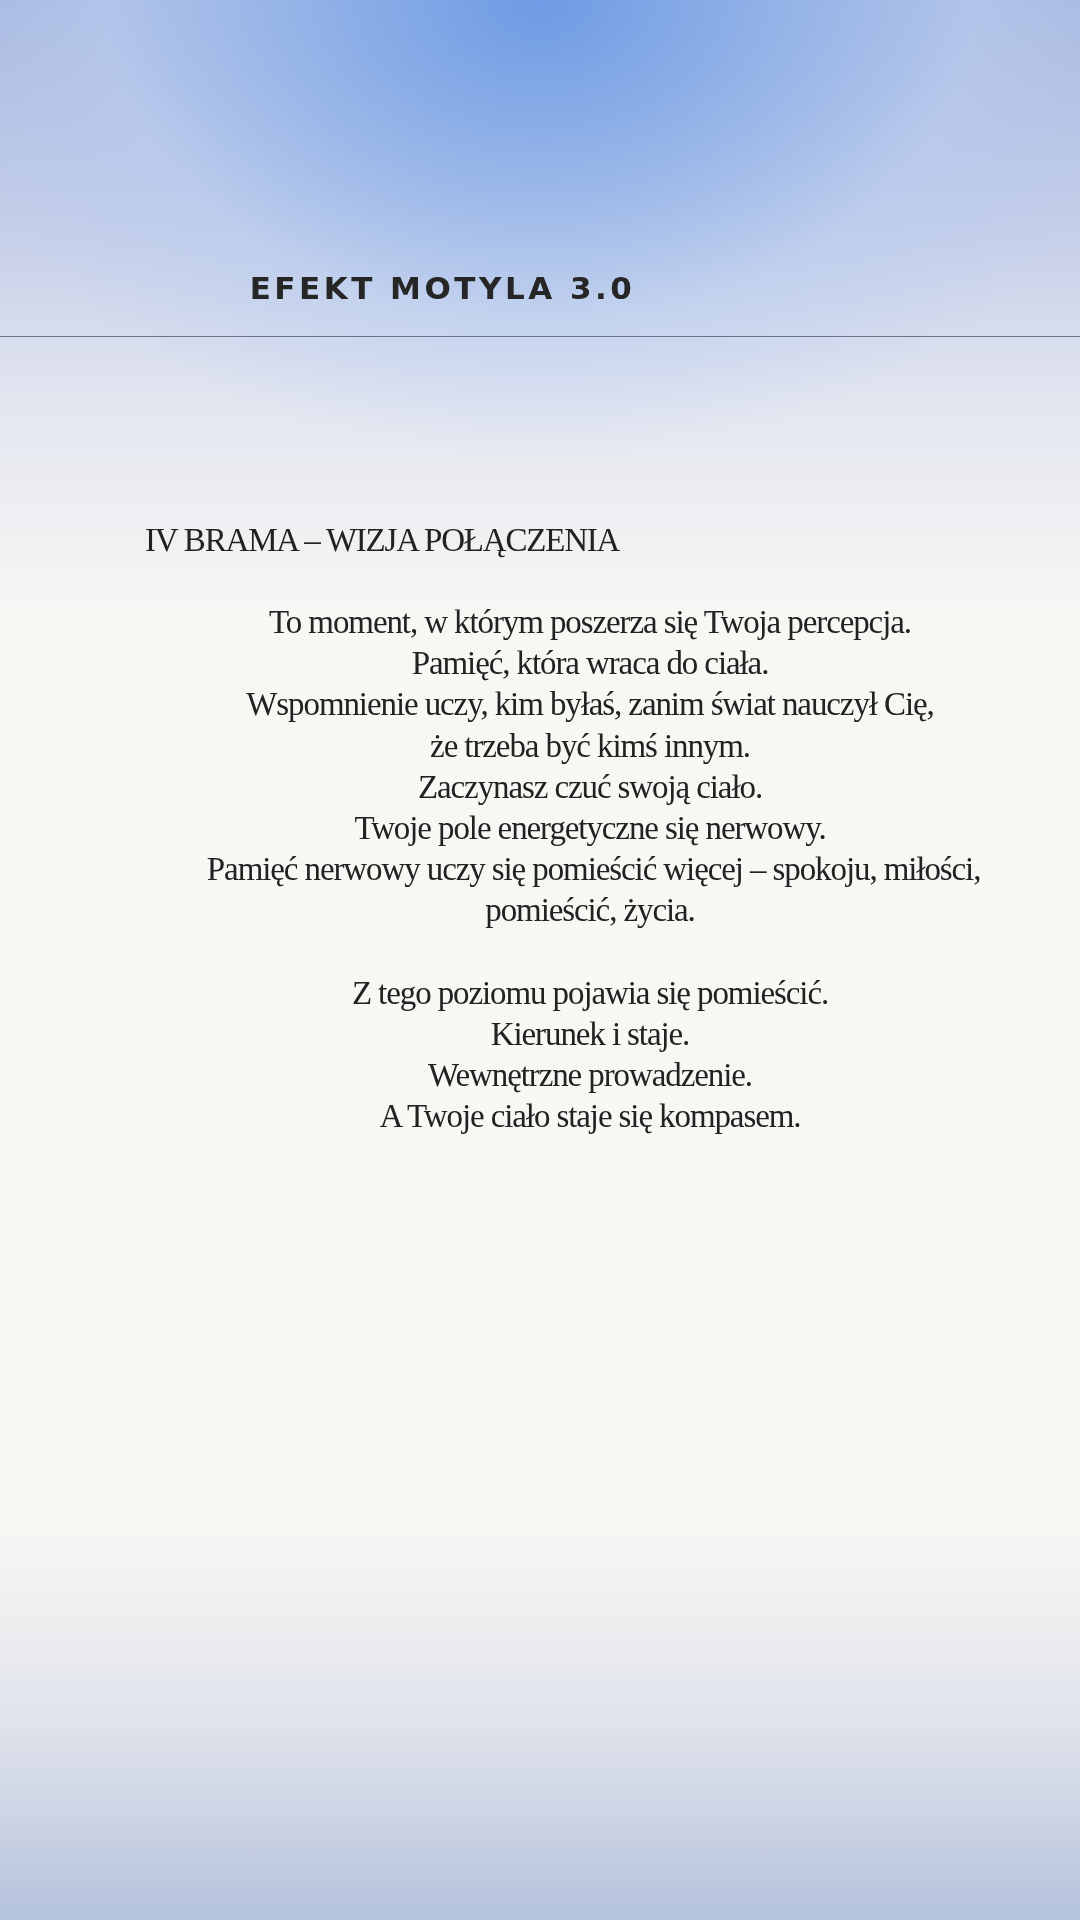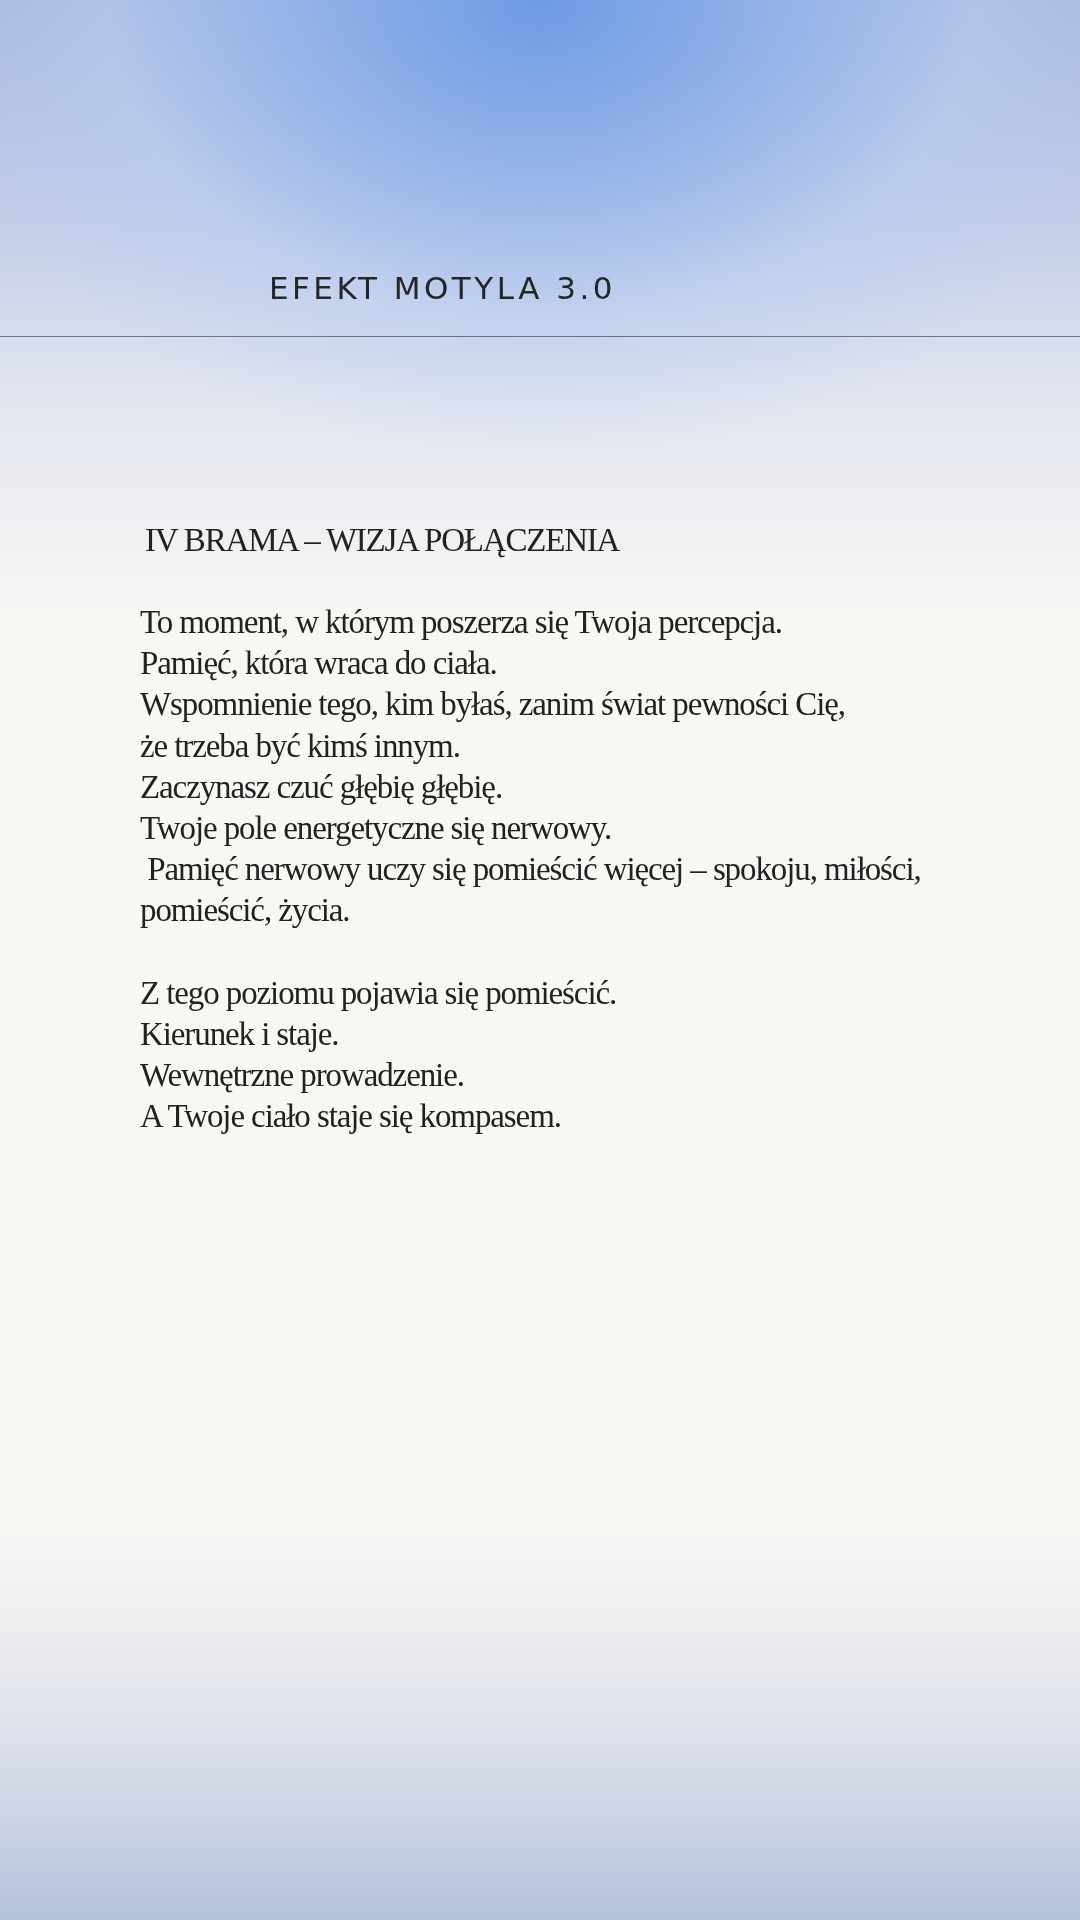--- a/index.html
+++ b/index.html
@@ -13,56 +13,57 @@
       radial-gradient(ellipse 620px 460px at 540px 0px, rgba(110,155,228,1) 0%, rgba(140,175,232,0.85) 35%, rgba(185,205,240,0.55) 70%, rgba(220,228,245,0) 100%),
       linear-gradient(180deg, #a7b7df 0%, #c3cde8 35%, #e3e6f0 65%, #f8f7f4 100%);
   }
   .bg-bottom {
     position:absolute; left:0; top:1520px; width:1080px; height:400px;
     background: linear-gradient(180deg, #f8f7f4 0%, #eeeef0 25%, #dfe3ec 50%, #ccd3e3 75%, #b4c2dd 100%);
   }
   .title {
     position:absolute; left:0; width:885px; top:270px; text-align:center;
     font-family:"DejaVu Sans", sans-serif; font-size:31px; letter-spacing:3.5px;
-    color:#262626; font-weight:400;
+    color:#262626; font-weight:700;
   }
   .divider {
     position:absolute; left:0; top:336px; width:1080px; height:1px; background:#6b7488;
   }
   .heading {
     position:absolute; left:145px; top:522px;
     font-family:"Liberation Serif", serif; font-size:33px; color:#222;
     letter-spacing:-1.2px;
   }
   .body-text {
     position:absolute; left:140px; top:602px; width:900px;
     font-family:"Liberation Serif", serif; font-size:33px; line-height:41.2px; color:#222;
     letter-spacing:-1.1px;
+    text-align:center;
   }
   .line { white-space:pre; display:block; }
   .gap { height:41.2px; }
 </style>
 </head>
 <body>
 
 <div class="bg-top"></div>
 <div class="bg-bottom"></div>
 
 <div class="title">EFEKT MOTYLA 3.0</div>
 <div class="divider"></div>
 
 <div class="heading">IV BRAMA – WIZJA POŁĄCZENIA</div>
 
 <div class="body-text">
   <div>
     <span class="line">To moment, w którym poszerza się Twoja percepcja.</span>
     <span class="line">Pamięć, która wraca do ciała.</span>
-    <span class="line">Wspomnienie tego, kim byłaś, zanim świat pewności Cię,</span>
+    <span class="line">Wspomnienie uczy, kim byłaś, zanim świat nauczył Cię,</span>
     <span class="line">że trzeba być kimś innym.</span>
-    <span class="line">Zaczynasz czuć głębię głębię.</span>
+    <span class="line">Zaczynasz czuć swoją ciało.</span>
     <span class="line">Twoje pole energetyczne się nerwowy.</span>
     <span class="line"> Pamięć nerwowy uczy się pomieścić więcej – spokoju, miłości,</span>
     <span class="line">pomieścić, życia.</span>
   </div>
   <div class="gap"></div>
   <div>
     <span class="line">Z tego poziomu pojawia się pomieścić.</span>
     <span class="line">Kierunek i staje.</span>
     <span class="line">Wewnętrzne prowadzenie.</span>
     <span class="line">A Twoje ciało staje się kompasem.</span>

